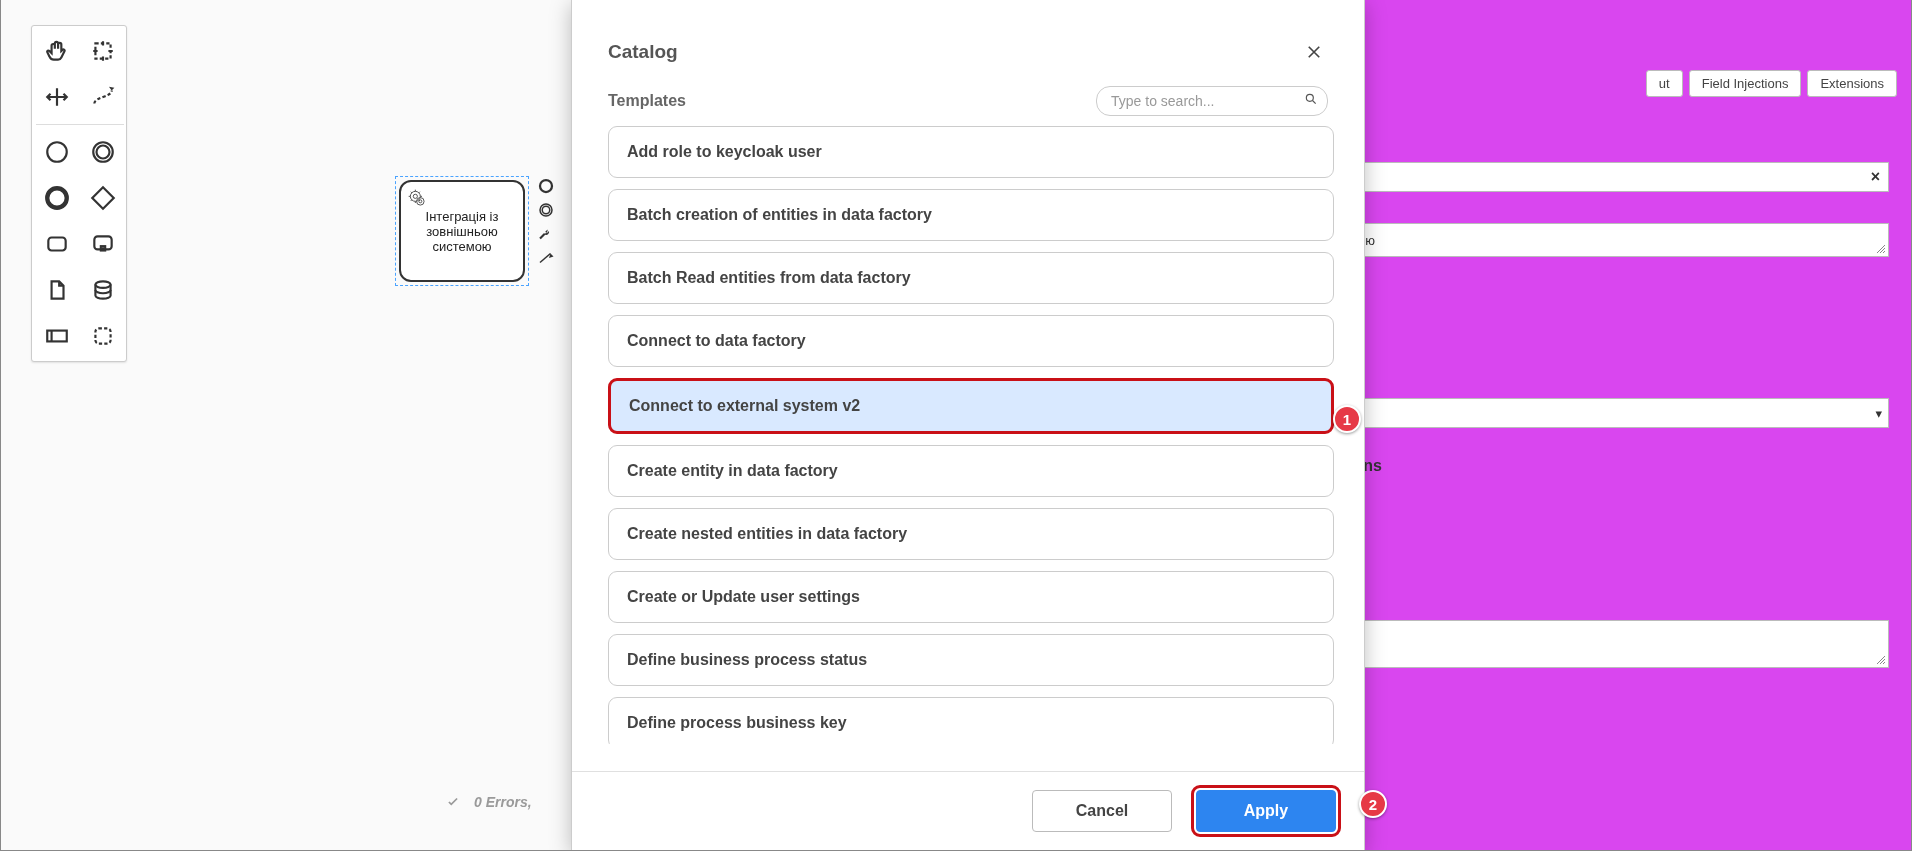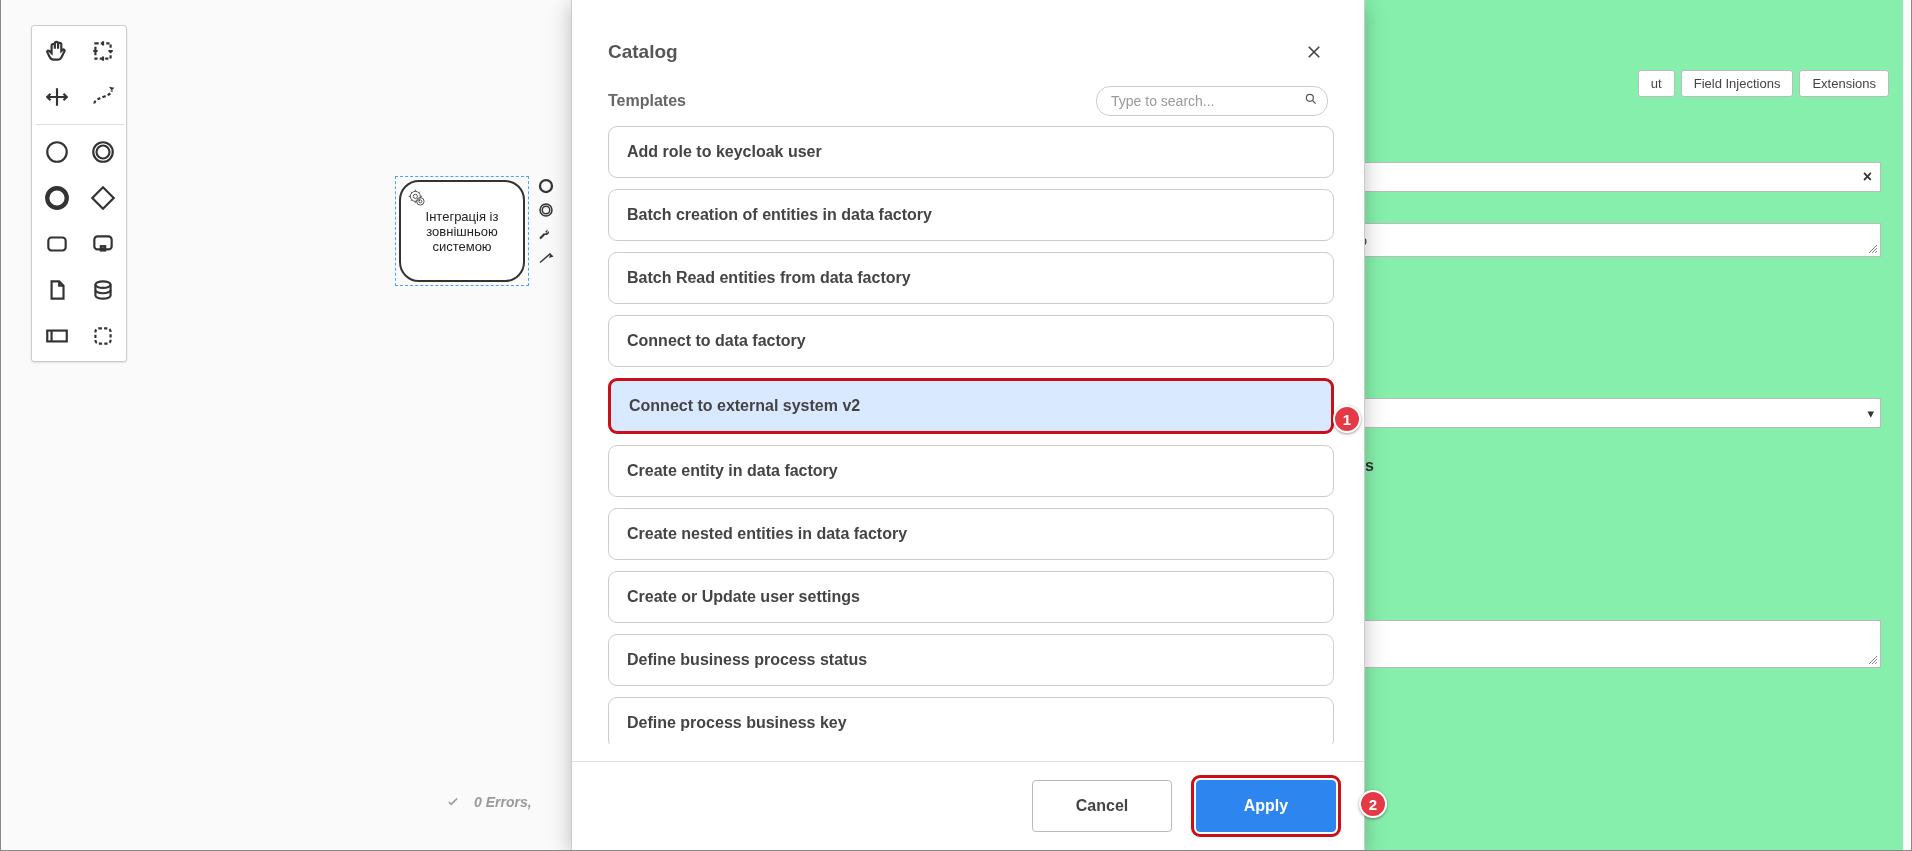--- a/index.html
+++ b/index.html
@@ -50,21 +50,21 @@
   
   .bpmn-node {
     position: absolute;
     left: 398px;
     top: 180px;
   }
   .bpmn-rect {
     width: 126px;
     height: 102px;
     border: 2px solid #333;
-    border-radius: 20px;
+    border-radius: 12px;
     background: #fff;
     display: flex;
     align-items: center;
     justify-content: center;
     text-align: center;
     font-size: 13px;
     color: #222;
     padding: 6px;
     position: relative;
   }
@@ -96,24 +96,24 @@
     display: flex;
     align-items: center;
     justify-content: center;
     cursor: pointer;
   }
 
   
   .right-panel {
     position: absolute;
     top: 0;
-    right: 8px;
+    right: 0;
     width: 700px;
     height: 100%;
-    background: #86efac;
+    background: #d946ef;
     border-left: 1px solid #ccc;
   }
   .rp-tabs {
     position: absolute;
     top: 70px;
     right: 14px;
     display: flex;
     gap: 6px;
   }
   .rp-tab {
@@ -265,21 +265,21 @@
   }
   .dlg-footer {
     border-top: 1px solid #e0e0e0;
     padding: 18px 28px;
     display: flex;
     justify-content: flex-end;
     gap: 24px;
   }
   .btn {
     min-width: 140px;
-    height: 52px;
+    height: 42px;
     border-radius: 4px;
     border: 1px solid #bbb;
     background: #fff;
     font-size: 16px;
     font-weight: bold;
     color: #444;
     cursor: pointer;
   }
   .btn-primary {
     background: #2d85f0;

